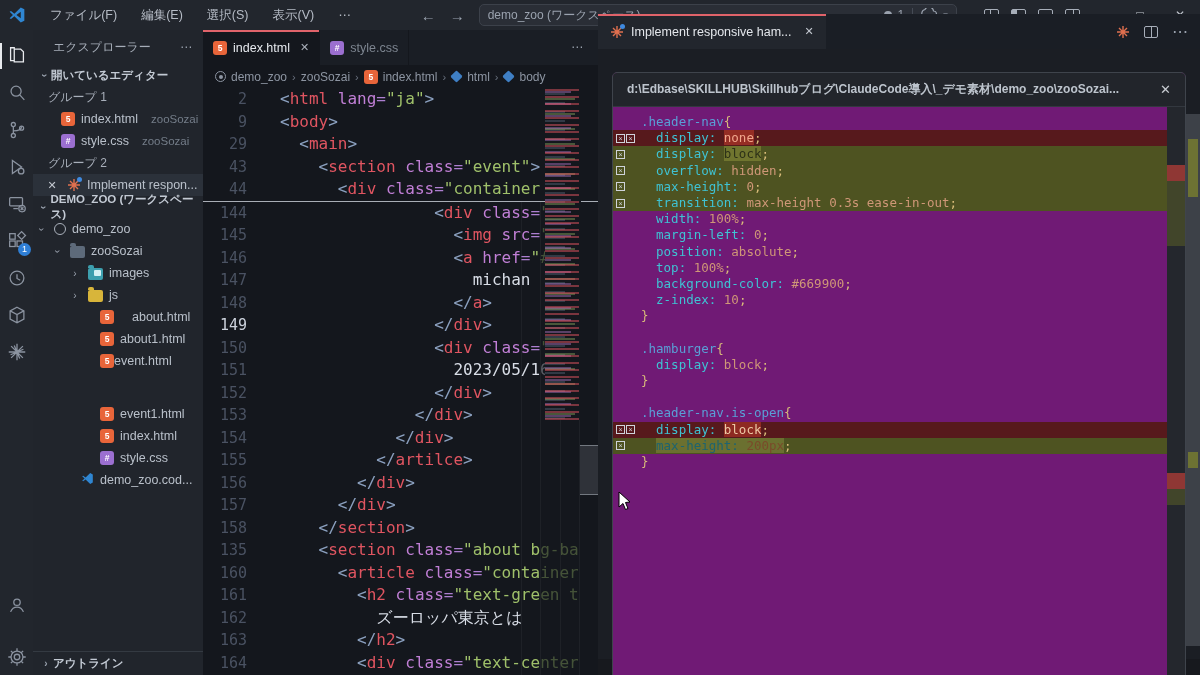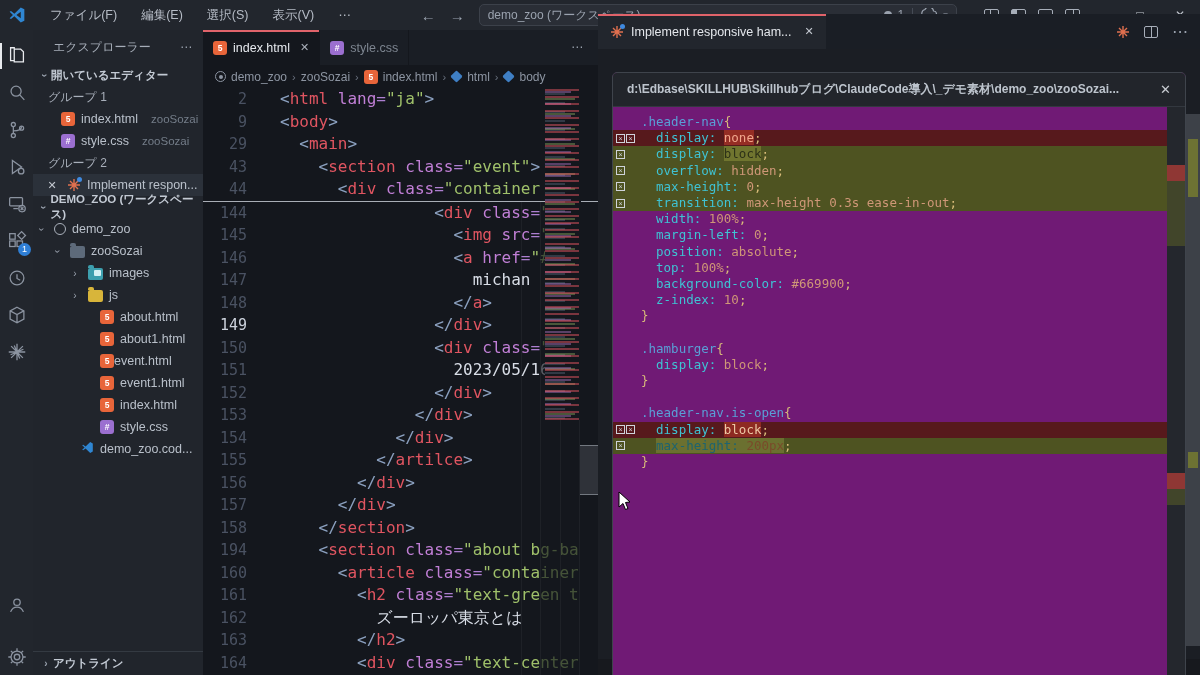--- a/index.html
+++ b/index.html
@@ -312,33 +312,33 @@
         <div class="row" style="padding-left: 49px; gap: 6px;">
           <span class="sb-chev closed" style="margin-left: -14px;">›</span>
           <span class="fold fold-img"></span>
           <span>images</span>
         </div>
         <div class="row" style="padding-left: 49px; gap: 6px;">
           <span class="sb-chev closed" style="margin-left: -14px;">›</span>
           <span class="fold fold-js"></span>
           <span>js</span>
         </div>
-        <div class="row" style="padding-left: 67px; gap: 6px;">
+        <div class="row" style="padding-left: 67px; gap: 18px;">
           <span class="ic ic-html"></span>
           <span>about.html</span>
         </div>
         <div class="row" style="padding-left: 67px; gap: 6px;">
           <span class="ic ic-html"></span>
           <span>about1.html</span>
         </div>
         <div class="row" style="padding-left: 67px; gap: 0;">
           <span class="ic ic-html"></span>
           <span>event.html</span>
         </div>
-        <div class="row" style="padding-left: 67px; gap: 6px;">
+        <div class="row" style="padding-left: 67px; gap: 6px; margin-top: 31px;">
           <span class="ic ic-html"></span>
           <span>event1.html</span>
         </div>
         <div class="row" style="padding-left: 67px; gap: 6px;">
           <span class="ic ic-html"></span>
           <span>index.html</span>
         </div>
         <div class="row" style="padding-left: 67px; gap: 6px;">
           <span class="ic ic-css"></span>
           <span>style.css</span>
@@ -462,21 +462,21 @@
           </div>
           <div class="cl">
             <span class="ln">157</span>
             <pre><span>      </span><span class="pb">&lt;/</span><span class="tg">div</span><span class="pb">&gt;</span></pre>
           </div>
           <div class="cl">
             <span class="ln">158</span>
             <pre><span>    </span><span class="pb">&lt;/</span><span class="tg">section</span><span class="pb">&gt;</span></pre>
           </div>
           <div class="cl">
-            <span class="ln">194</span>
+            <span class="ln">135</span>
             <pre><span>    </span><span class="pb">&lt;</span><span class="tg">section</span><span class="pl"> </span><span class="at">class</span><span class="eq">=</span><span class="st">"about b</span><span class="sd">g-ba</span></pre>
           </div>
           <div class="cl">
             <span class="ln">160</span>
             <pre><span>      </span><span class="pb">&lt;</span><span class="tg">article</span><span class="pl"> </span><span class="at">class</span><span class="eq">=</span><span class="st">"conta</span><span class="sd">iner</span></pre>
           </div>
           <div class="cl">
             <span class="ln">161</span>
             <pre><span>        </span><span class="pb">&lt;</span><span class="tg">h2</span><span class="pl"> </span><span class="at">class</span><span class="eq">=</span><span class="st">"text-gre</span><span class="sd">en t</span></pre>
           </div>

